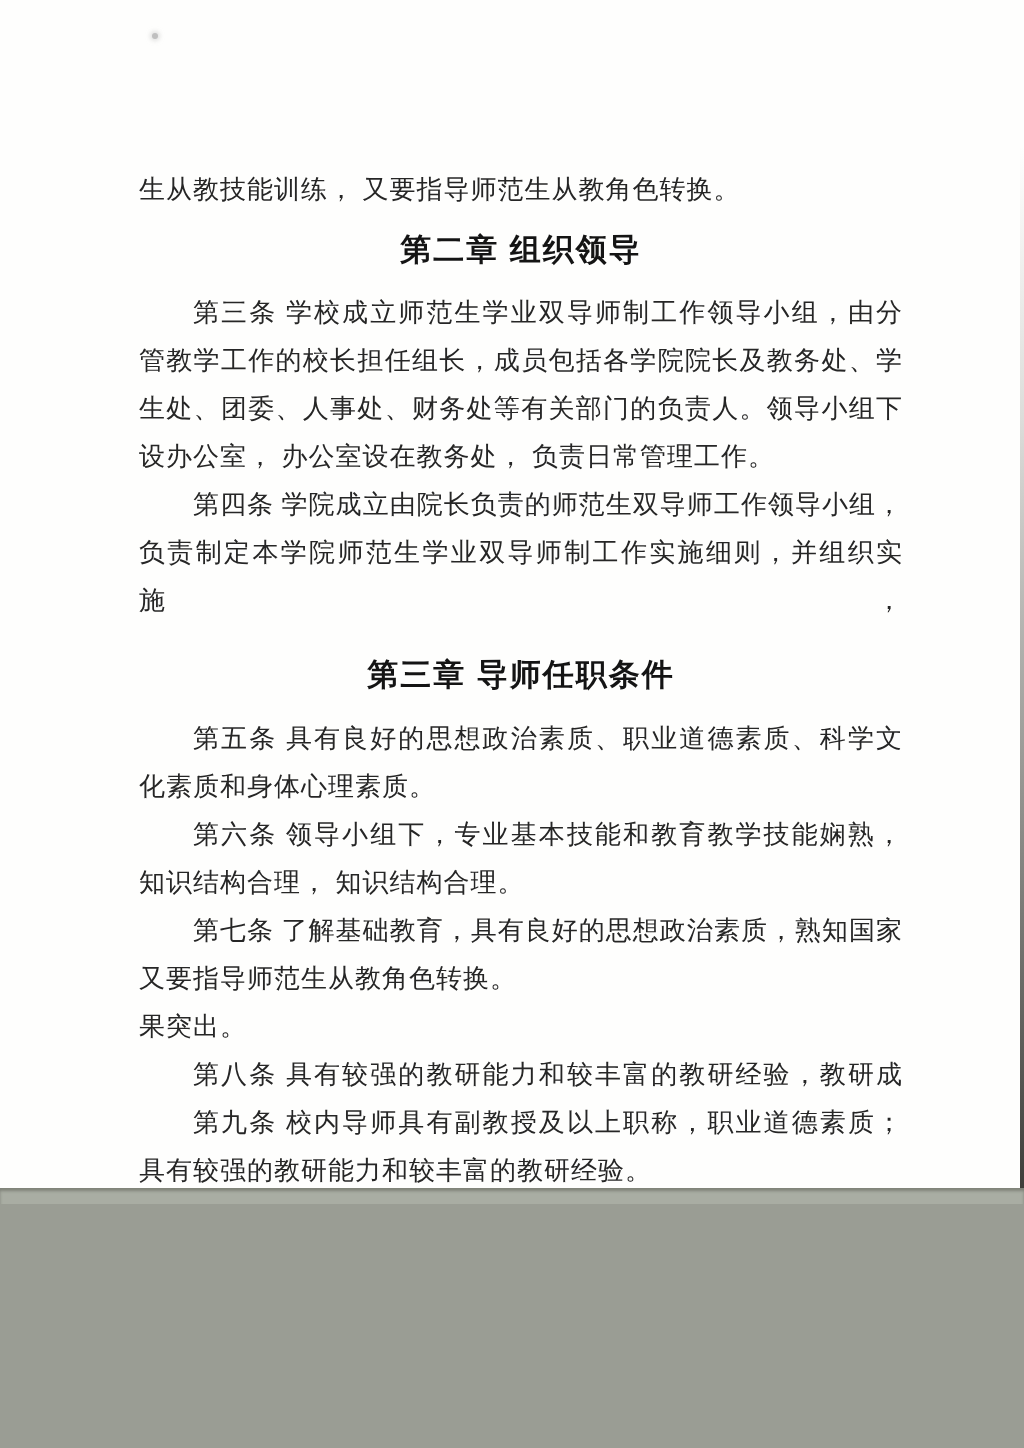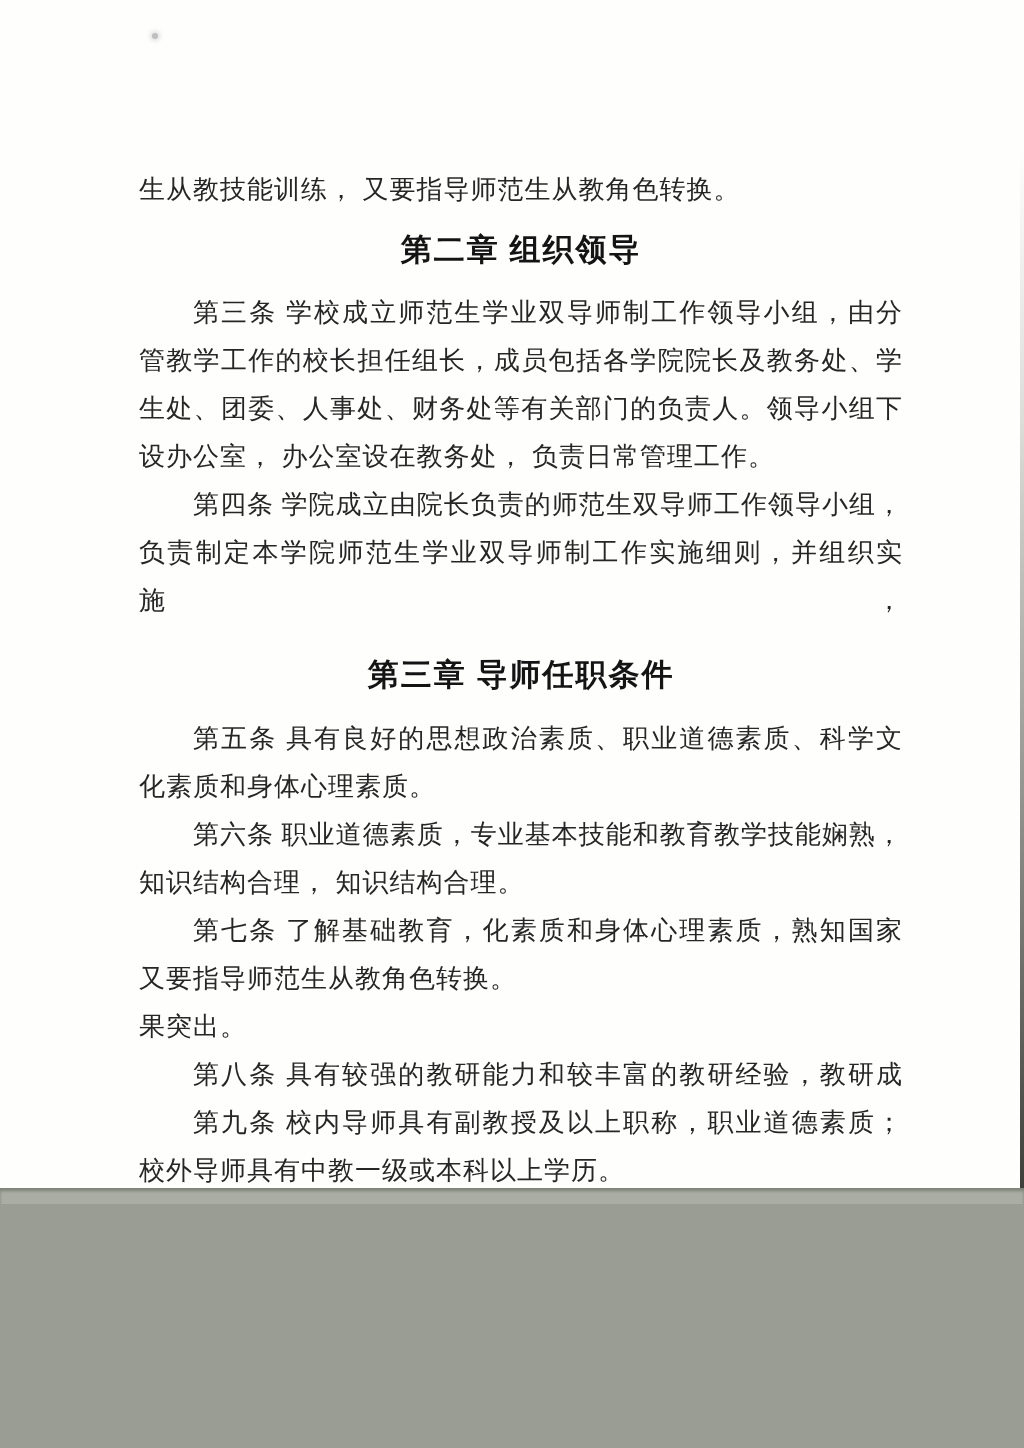--- a/index.html
+++ b/index.html
@@ -21,21 +21,21 @@
   }
   .line {
     font-size: 26px;
     line-height: 48px;
     text-align: left;
     letter-spacing: 1px;
   }
   .full  { text-align: justify; text-align-last: justify; }
   .indent { text-indent: 54px; }
   .heading {
-    font-family: Liberation Serif, serif;
+    font-family: Liberation Sans, sans-serif;
     font-weight: 700;
     font-size: 31px;
     line-height: 48px;
     text-align: center;
     color: #141414;
     margin: 0;
     letter-spacing: 2px;
   }
   .h2 { margin-top: 12px; margin-bottom: 15px; }
   .h3 { margin-top: 26px; margin-bottom: 16px; }
@@ -99,31 +99,31 @@
     <div class="line">设办公室， 办公室设在教务处， 负责日常管理工作。</div>
 
     <div class="line full indent">第四条 学院成立由院长负责的师范生双导师工作领导小组，</div>
     <div class="line full">负责制定本学院师范生学业双导师制工作实施细则，并组织实施，</div>
 
     <h2 class="heading h3">第三章 导师任职条件</h2>
 
     <div class="line full indent">第五条 具有良好的思想政治素质、职业道德素质、科学文</div>
     <div class="line">化素质和身体心理素质。</div>
 
-    <div class="line full indent">第六条 职业道德素质，专业基本技能和教育教学技能娴熟，</div>
+    <div class="line full indent">第六条 领导小组下，专业基本技能和教育教学技能娴熟，</div>
     <div class="line">知识结构合理， 知识结构合理。</div>
 
-    <div class="line full indent">第七条 了解基础教育，化素质和身体心理素质，熟知国家</div>
+    <div class="line full indent">第七条 了解基础教育，具有良好的思想政治素质，熟知国家</div>
     <div class="line">又要指导师范生从教角色转换。</div>
 
     <div class="line">果突出。</div>
     <div class="line full indent">第八条 具有较强的教研能力和较丰富的教研经验，教研成</div>
 
     <div class="line full indent">第九条 校内导师具有副教授及以上职称，职业道德素质；</div>
-    <div class="line">校外导师具有中教一级或本科以上学历。</div>
+    <div class="line">具有较强的教研能力和较丰富的教研经验。</div>
 
     <h2 class="heading h4">第四章 导师聘任</h2>
   </main>
 
   <div class="page-number">—2—</div>
 
   <div class="edge-right"></div>
   <div class="edge-bottom"></div>
 </div>
 

